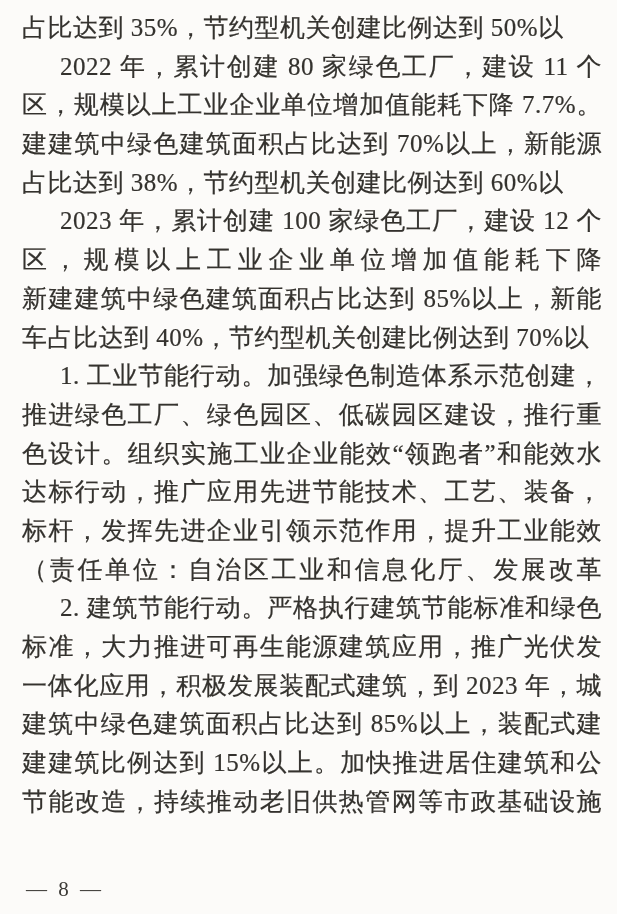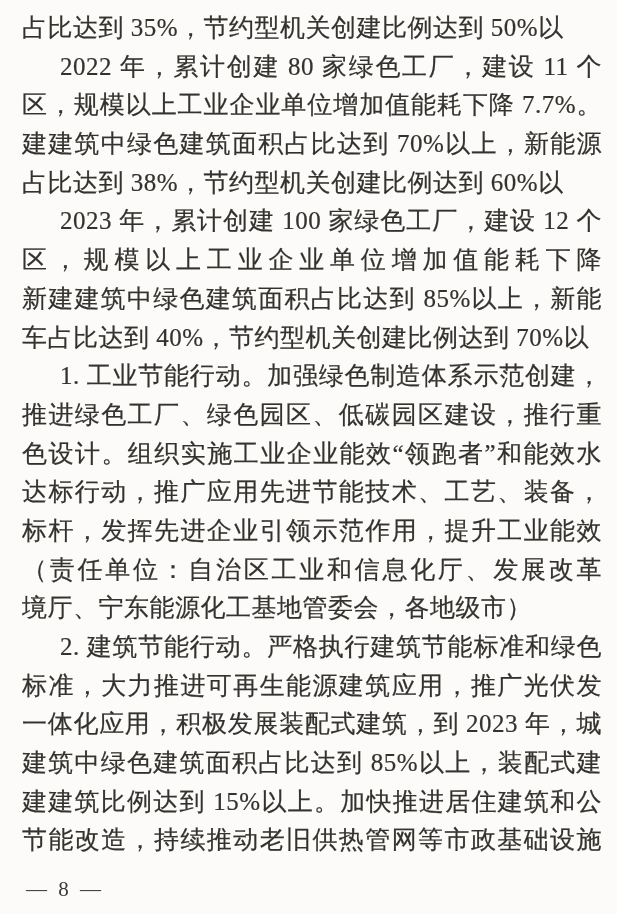--- a/index.html
+++ b/index.html
@@ -66,21 +66,20 @@
       <div class="line indent fill">2023 年，累计创建 100 家绿色工厂，建设 12 个绿色园</div>
       <div class="line fill">区，规模以上工业企业单位增加值能耗下降 11.3%。城镇</div>
       <div class="line fill">新建建筑中绿色建筑面积占比达到 85%以上，新能源公交</div>
       <div class="line">车占比达到 40%，节约型机关创建比例达到 70%以上。</div>
       <div class="line indent fill">1. 工业节能行动。加强绿色制造体系示范创建，大力</div>
       <div class="line fill">推进绿色工厂、绿色园区、低碳园区建设，推行重点产品绿</div>
       <div class="line fill">色设计。组织实施工业企业能效“领跑者”和能效水平对标</div>
       <div class="line fill">达标行动，推广应用先进节能技术、工艺、装备，树立行业</div>
       <div class="line fill">标杆，发挥先进企业引领示范作用，提升工业能效水平。</div>
       <div class="line fill">（责任单位：自治区工业和信息化厅、发展改革委、生态环</div>
-      <div class="line">境厅、宁东能源化工基地管委会，各地级市）</div>
       <div class="line indent fill">2. 建筑节能行动。严格执行建筑节能标准和绿色建筑</div>
       <div class="line fill">标准，大力推进可再生能源建筑应用，推广光伏发电与建筑</div>
       <div class="line fill">一体化应用，积极发展装配式建筑，到 2023 年，城镇新建</div>
       <div class="line fill">建筑中绿色建筑面积占比达到 85%以上，装配式建筑占新</div>
       <div class="line fill">建建筑比例达到 15%以上。加快推进居住建筑和公共建筑</div>
       <div class="line fill">节能改造，持续推动老旧供热管网等市政基础设施节能降碳</div>
     </div>
   <div class="footer">— 8 —</div>
 </div>
 

